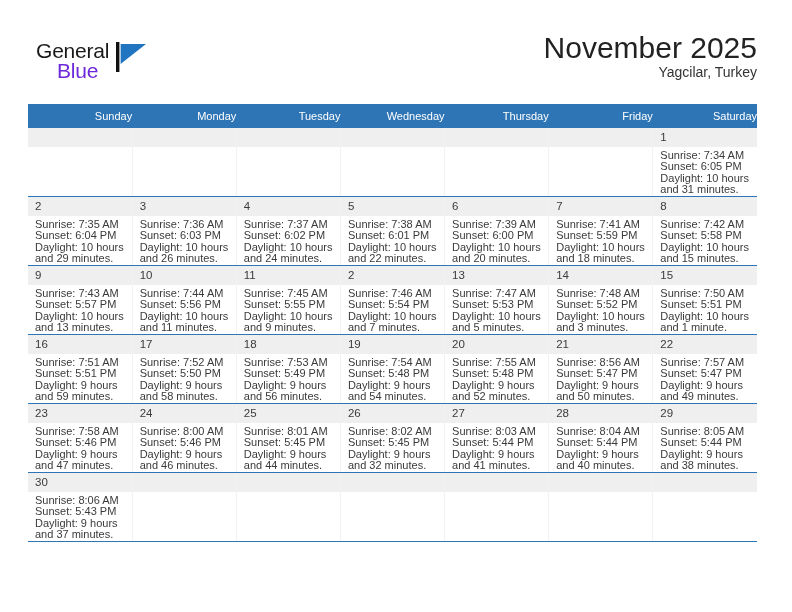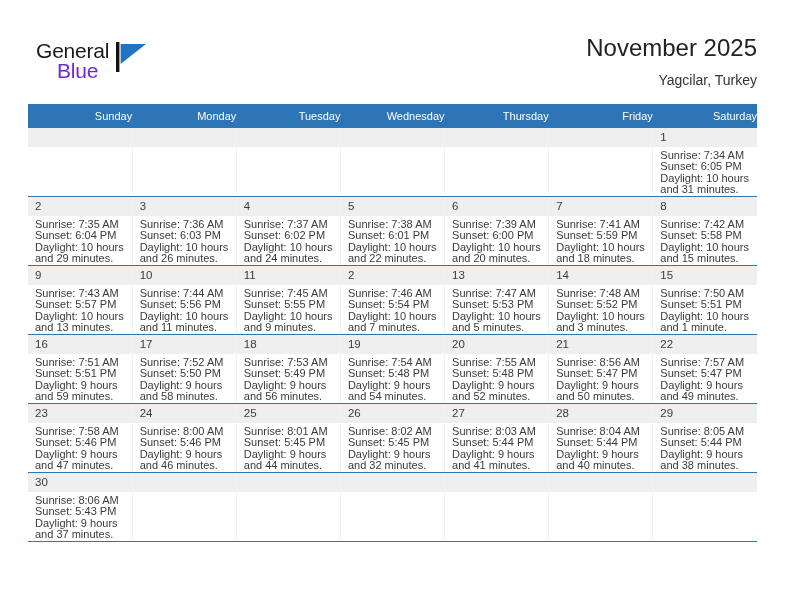--- a/index.html
+++ b/index.html
@@ -66,30 +66,29 @@
     height: 30px;
   }
 
   .title-block {
     position: absolute;
     right: 35px;
     top: 33px;
     text-align: right;
   }
   .cal-title {
-    font-size: 24px;
+    font-size: 30px;
     color: #222222;
     line-height: 30px;
     white-space: nowrap;
   }
   .cal-subtitle {
     font-size: 14px;
     color: #333333;
     line-height: 18px;
-    margin-top: 8px;
     white-space: nowrap;
   }
 
   
   .calendar {
     position: absolute;
     left: 28px;
     top: 104px;
     width: 729px;
     border-collapse: collapse;

